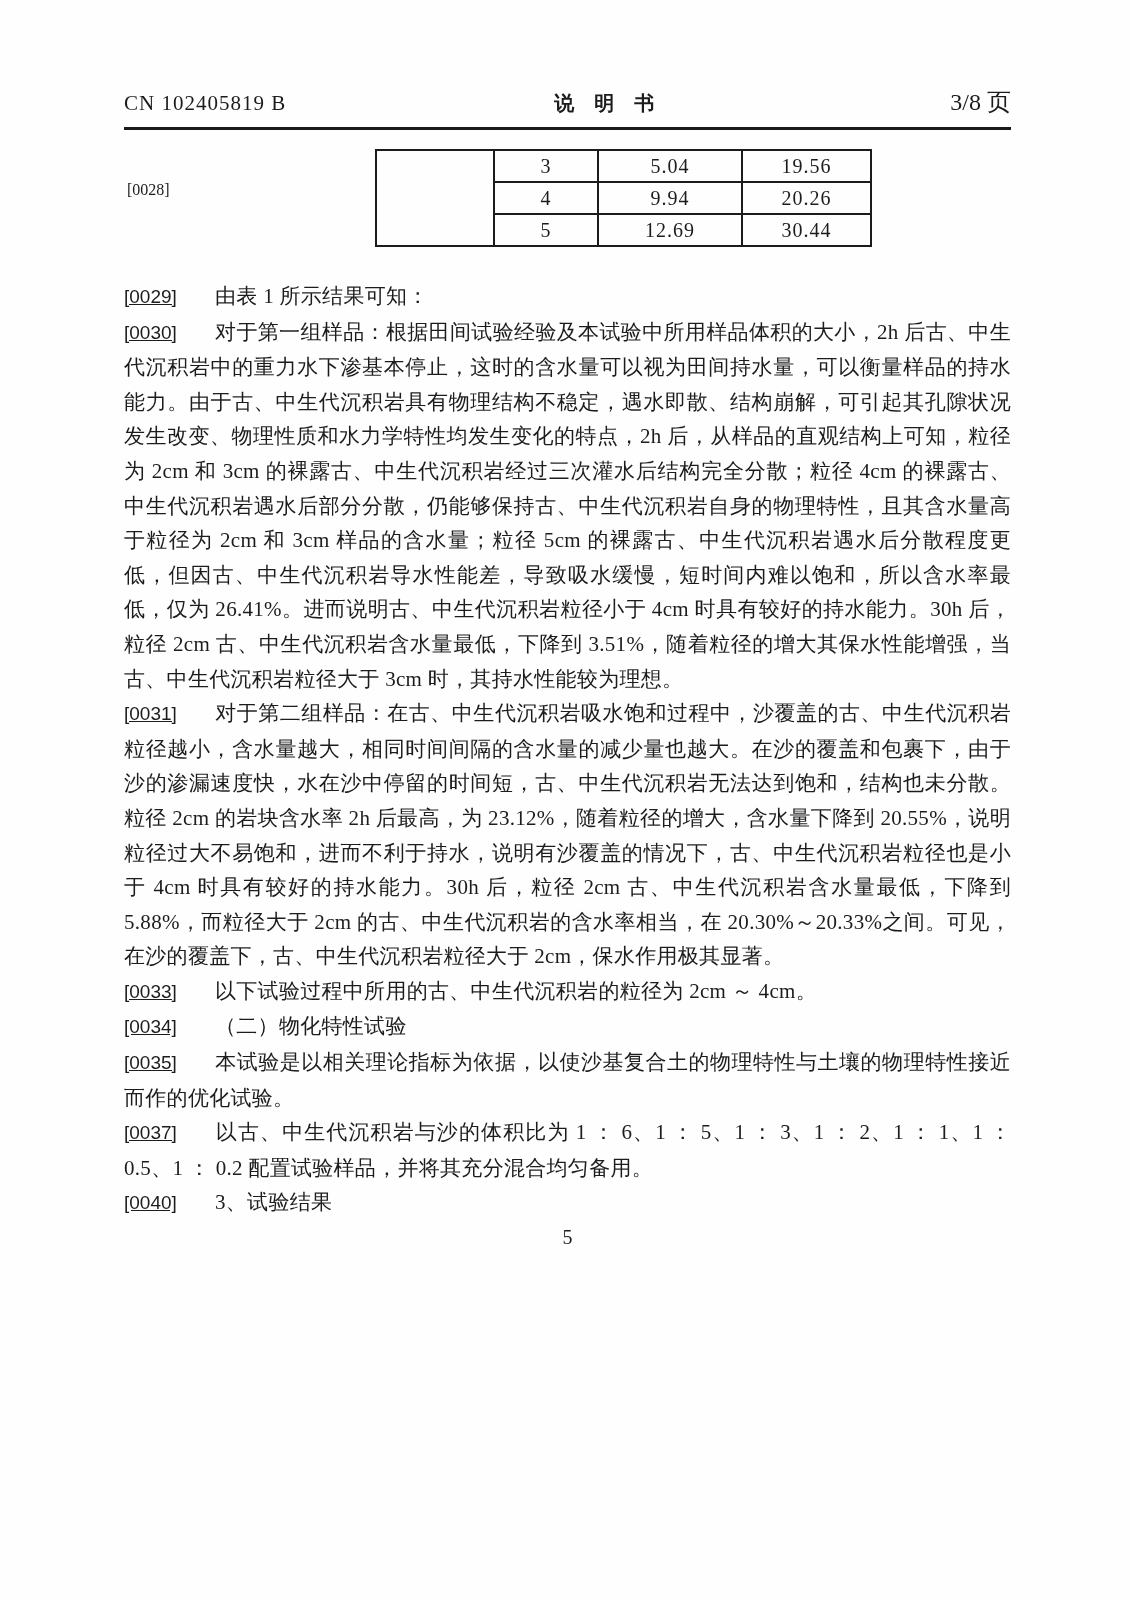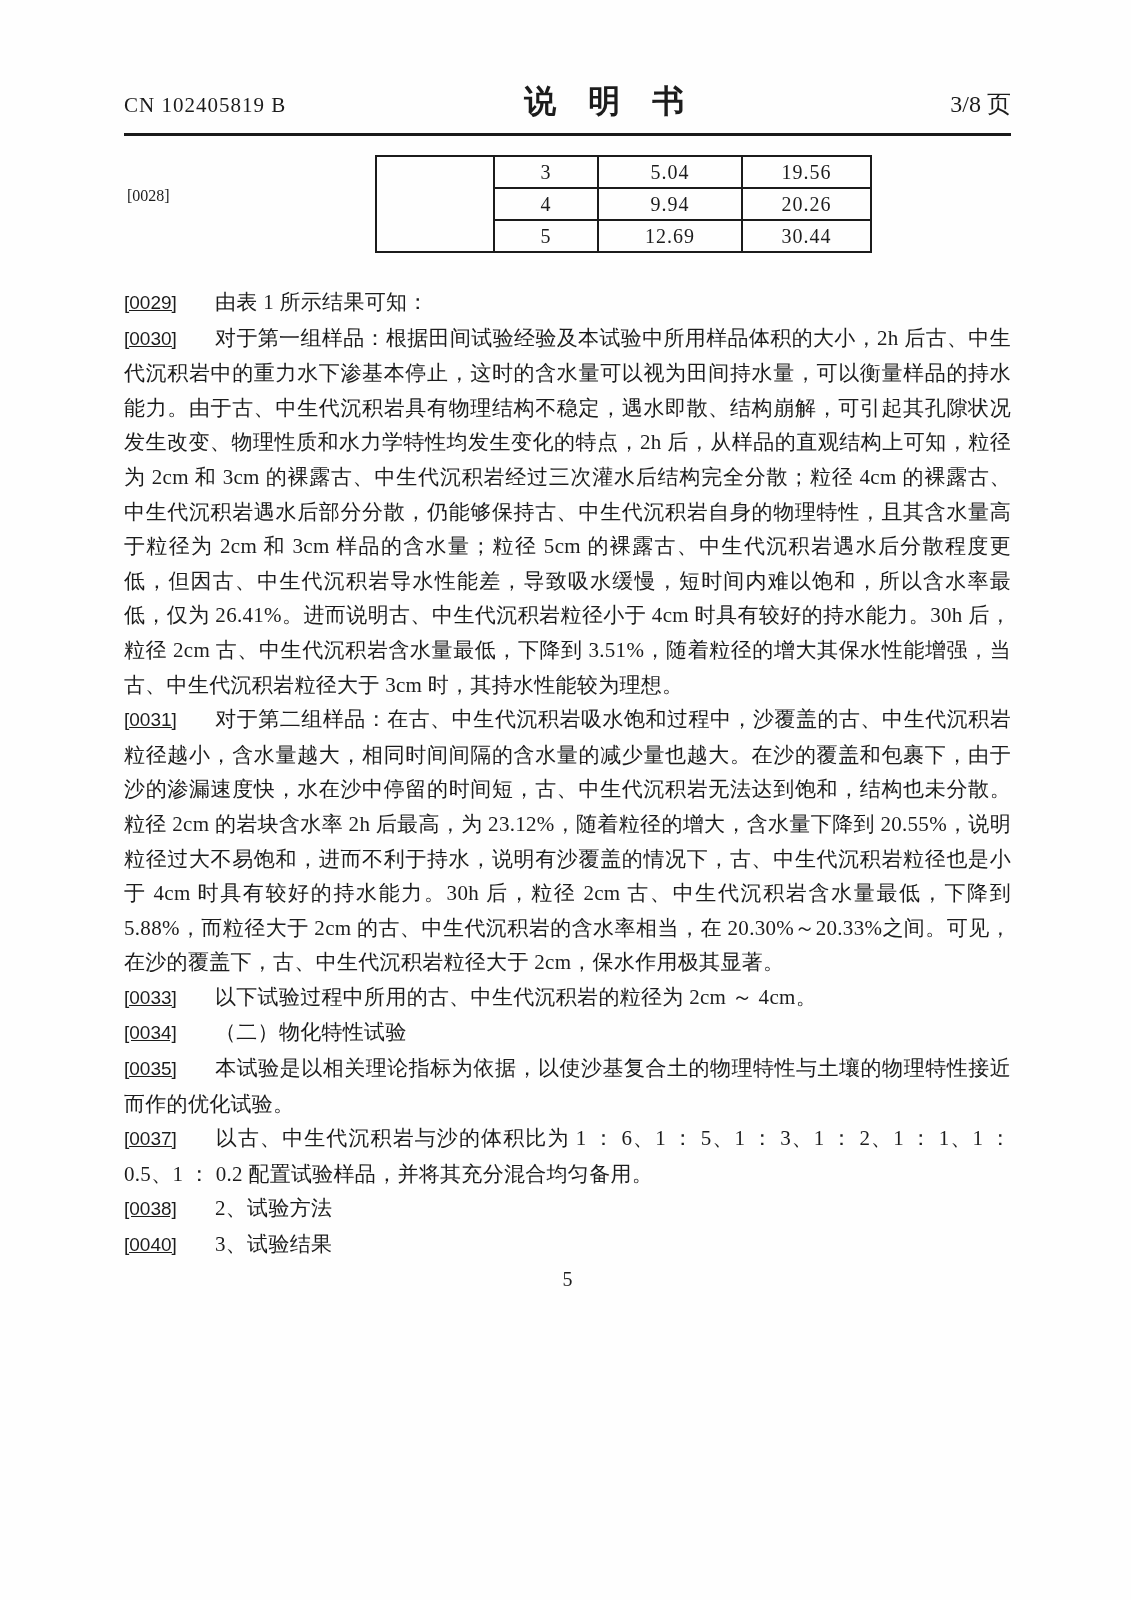--- a/index.html
+++ b/index.html
@@ -13,38 +13,38 @@
     height: 1600px;
     margin: 0 auto;
     background: #fefefe;
     color: #1c1c1c;
     font-family: "Liberation Serif", "DejaVu Serif", serif;
     overflow: hidden;
     box-sizing: border-box;
   }
   .content {
     position: relative;
-    margin: 2px 120px 0 124px; 
+    margin: 8px 120px 0 124px; 
   }
   
   .header {
     display: flex;
     justify-content: space-between;
     align-items: baseline;
     padding-top: 78px;
     padding-bottom: 9px;
     border-bottom: 3px solid #1a1a1a;
   }
   .patent-number {
     font-size: 21px;
     letter-spacing: 1px;
     white-space: nowrap;
   }
   .doc-title {
-    font-size: 32px;
+    font-size: 20px;
     font-weight: bold;
     white-space: nowrap;
     transform: translateX(-14px);
   }
   .page-indicator {
     font-size: 24px;
     white-space: nowrap;
     font-family: Liberation Serif, serif;
   }
   
@@ -141,21 +141,20 @@
     </div>
 
     <div class="paragraphs">
       <p class="para"><span class="para-label">[0029]</span><span>由表 1 所示结果可知：</span></p>
       <p class="para"><span class="para-label">[0030]</span><span>对于第一组样品：根据田间试验经验及本试验中所用样品体积的大小，2h 后古、中生代沉积岩中的重力水下渗基本停止，这时的含水量可以视为田间持水量，可以衡量样品的持水能力。由于古、中生代沉积岩具有物理结构不稳定，遇水即散、结构崩解，可引起其孔隙状况发生改变、物理性质和水力学特性均发生变化的特点，2h 后，从样品的直观结构上可知，粒径为 2cm 和 3cm 的裸露古、中生代沉积岩经过三次灌水后结构完全分散；粒径 4cm 的裸露古、中生代沉积岩遇水后部分分散，仍能够保持古、中生代沉积岩自身的物理特性，且其含水量高于粒径为 2cm 和 3cm 样品的含水量；粒径 5cm 的裸露古、中生代沉积岩遇水后分散程度更低，但因古、中生代沉积岩导水性能差，导致吸水缓慢，短时间内难以饱和，所以含水率最低，仅为 26.41%。进而说明古、中生代沉积岩粒径小于 4cm 时具有较好的持水能力。30h 后，粒径 2cm 古、中生代沉积岩含水量最低，下降到 3.51%，随着粒径的增大其保水性能增强，当古、中生代沉积岩粒径大于 3cm 时，其持水性能较为理想。</span></p>
       <p class="para"><span class="para-label">[0031]</span><span>对于第二组样品：在古、中生代沉积岩吸水饱和过程中，沙覆盖的古、中生代沉积岩粒径越小，含水量越大，相同时间间隔的含水量的减少量也越大。在沙的覆盖和包裹下，由于沙的渗漏速度快，水在沙中停留的时间短，古、中生代沉积岩无法达到饱和，结构也未分散。粒径 2cm 的岩块含水率 2h 后最高，为 23.12%，随着粒径的增大，含水量下降到 20.55%，说明粒径过大不易饱和，进而不利于持水，说明有沙覆盖的情况下，古、中生代沉积岩粒径也是小于 4cm 时具有较好的持水能力。30h 后，粒径 2cm 古、中生代沉积岩含水量最低，下降到 5.88%，而粒径大于 2cm 的古、中生代沉积岩的含水率相当，在 20.30%～20.33%之间。可见，在沙的覆盖下，古、中生代沉积岩粒径大于 2cm，保水作用极其显著。</span></p>
       <p class="para"><span class="para-label">[0033]</span><span>以下试验过程中所用的古、中生代沉积岩的粒径为 2cm ～ 4cm。</span></p>
       <p class="para"><span class="para-label">[0034]</span><span>（二）物化特性试验</span></p>
       <p class="para"><span class="para-label">[0035]</span><span>本试验是以相关理论指标为依据，以使沙基复合土的物理特性与土壤的物理特性接近而作的优化试验。</span></p>
       <p class="para"><span class="para-label">[0037]</span><span>以古、中生代沉积岩与沙的体积比为 1 ： 6、1 ： 5、1 ： 3、1 ： 2、1 ： 1、1 ： 0.5、1 ： 0.2 配置试验样品，并将其充分混合均匀备用。</span></p>
-      <p class="para"><span class="para-label">[0038]</span><span>2、试验方法</span></p>
       <p class="para"><span class="para-label">[0040]</span><span>3、试验结果</span></p>
     </div>
 
     <div class="footer">
       <span>5</span>
     </div>
 
   </div>
 </div>
 

